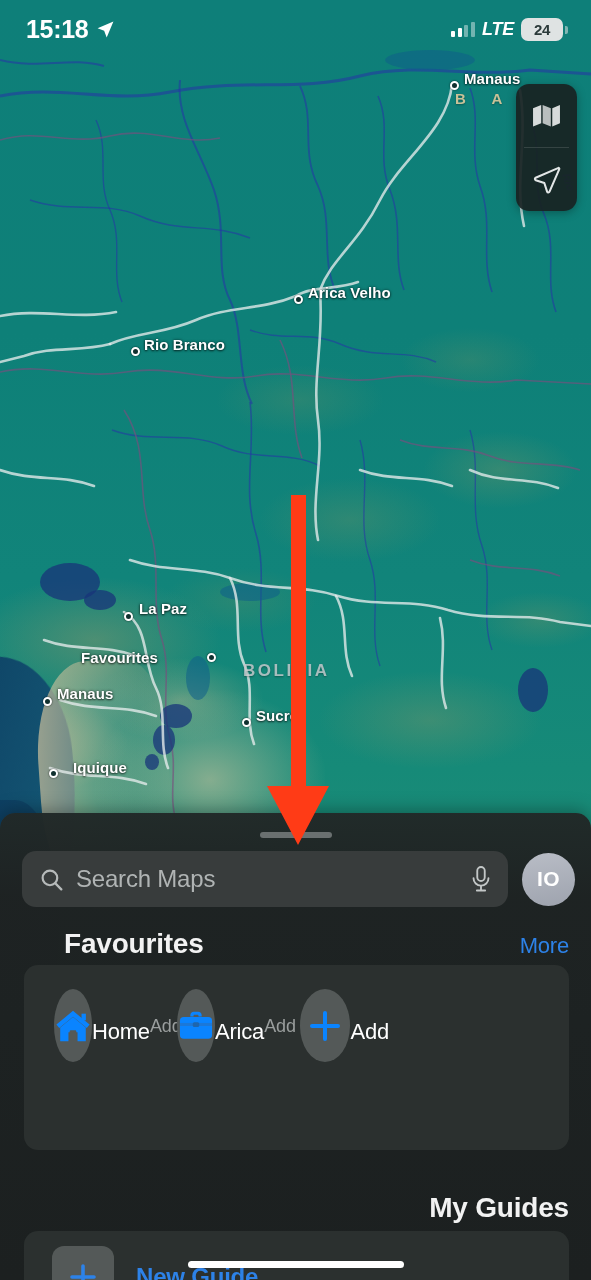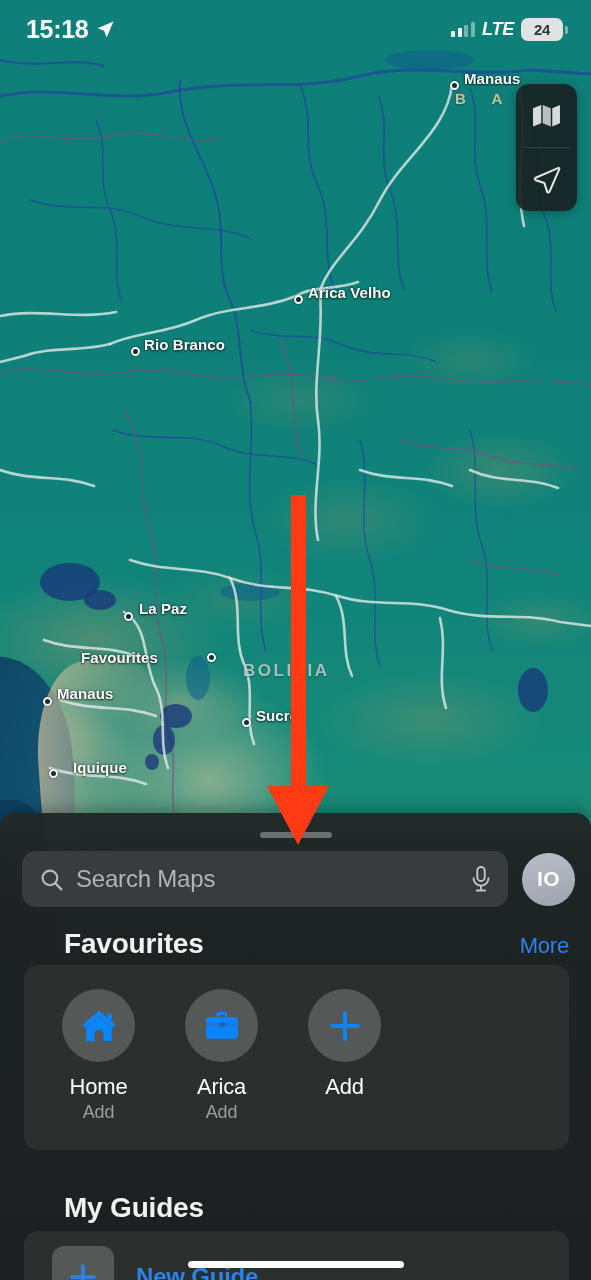--- a/index.html
+++ b/index.html
@@ -153,21 +153,21 @@
     display:flex; align-items:baseline; justify-content:space-between;
   }
   .sectiontitle { color:#f2f2f2; font-size:28px; font-weight:700; letter-spacing:-.2px;margin-left:40px; }
   .sectionaction { color:#2d82e8; font-size:22px; letter-spacing:-.2px; }
 
   #favcard {
     position:absolute; left:24px; right:22px; top:1px;
     background:#2b302f; border-radius:14px; height:185px;
   }
   #favrow { display:flex; align-items:flex-start; padding:24px 0 0 30px; gap:34px; }
-  .favitem { width:89px; display:flex; flex-direction:column; align-items:center; }
+  .favitem { width:89px; display:flex; align-items:center; }
   .favcircle {
     width:73px; height:73px; border-radius:50%; background:#545958;
     display:flex; align-items:center; justify-content:center;
   }
   .favlabel { margin-top:12px; color:#fff; font-size:22px; letter-spacing:-.2px; }
   .favsub { margin-top:2px; color:#9a9e9e; font-size:18px; letter-spacing:-.1px; }
 
   #guidecard {
     position:absolute; left:24px; right:22px; top:1px;
     background:#2b302f; border-radius:14px; height:92px;
@@ -407,21 +407,21 @@
                 <line x1="4" y1="17" x2="30" y2="17" stroke="#0A84FF" stroke-width="4" stroke-linecap="round"></line>
               </svg>
             </span>
           </div>
           <span class="favlabel">Add</span>
         </div>
 
       </div>
     </div>
 
-    <div class="sectionhead" style="top:379px;">
+    <div class="sectionhead" style="top:379px;justify-content:flex-end;">
       <span class="sectiontitle">My Guides</span>
     </div>
 
     <div id="guidecard" style="top:418px;">
       <div id="guideplus">
         <span style="display:flex;">
           <svg width="30" height="30" viewBox="0 0 30 30">
             <line x1="15" y1="4" x2="15" y2="26" stroke="#2D82E8" stroke-width="3.6" stroke-linecap="round"></line>
             <line x1="4" y1="15" x2="26" y2="15" stroke="#2D82E8" stroke-width="3.6" stroke-linecap="round"></line>
           </svg>

